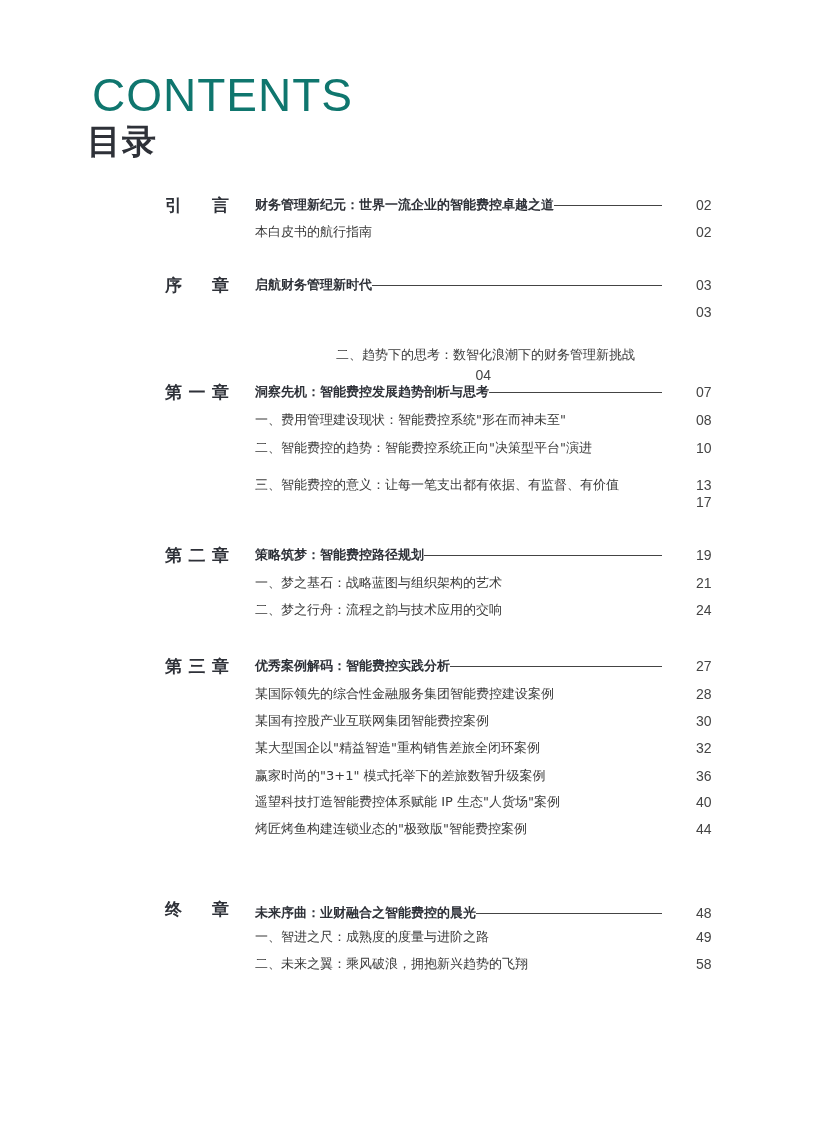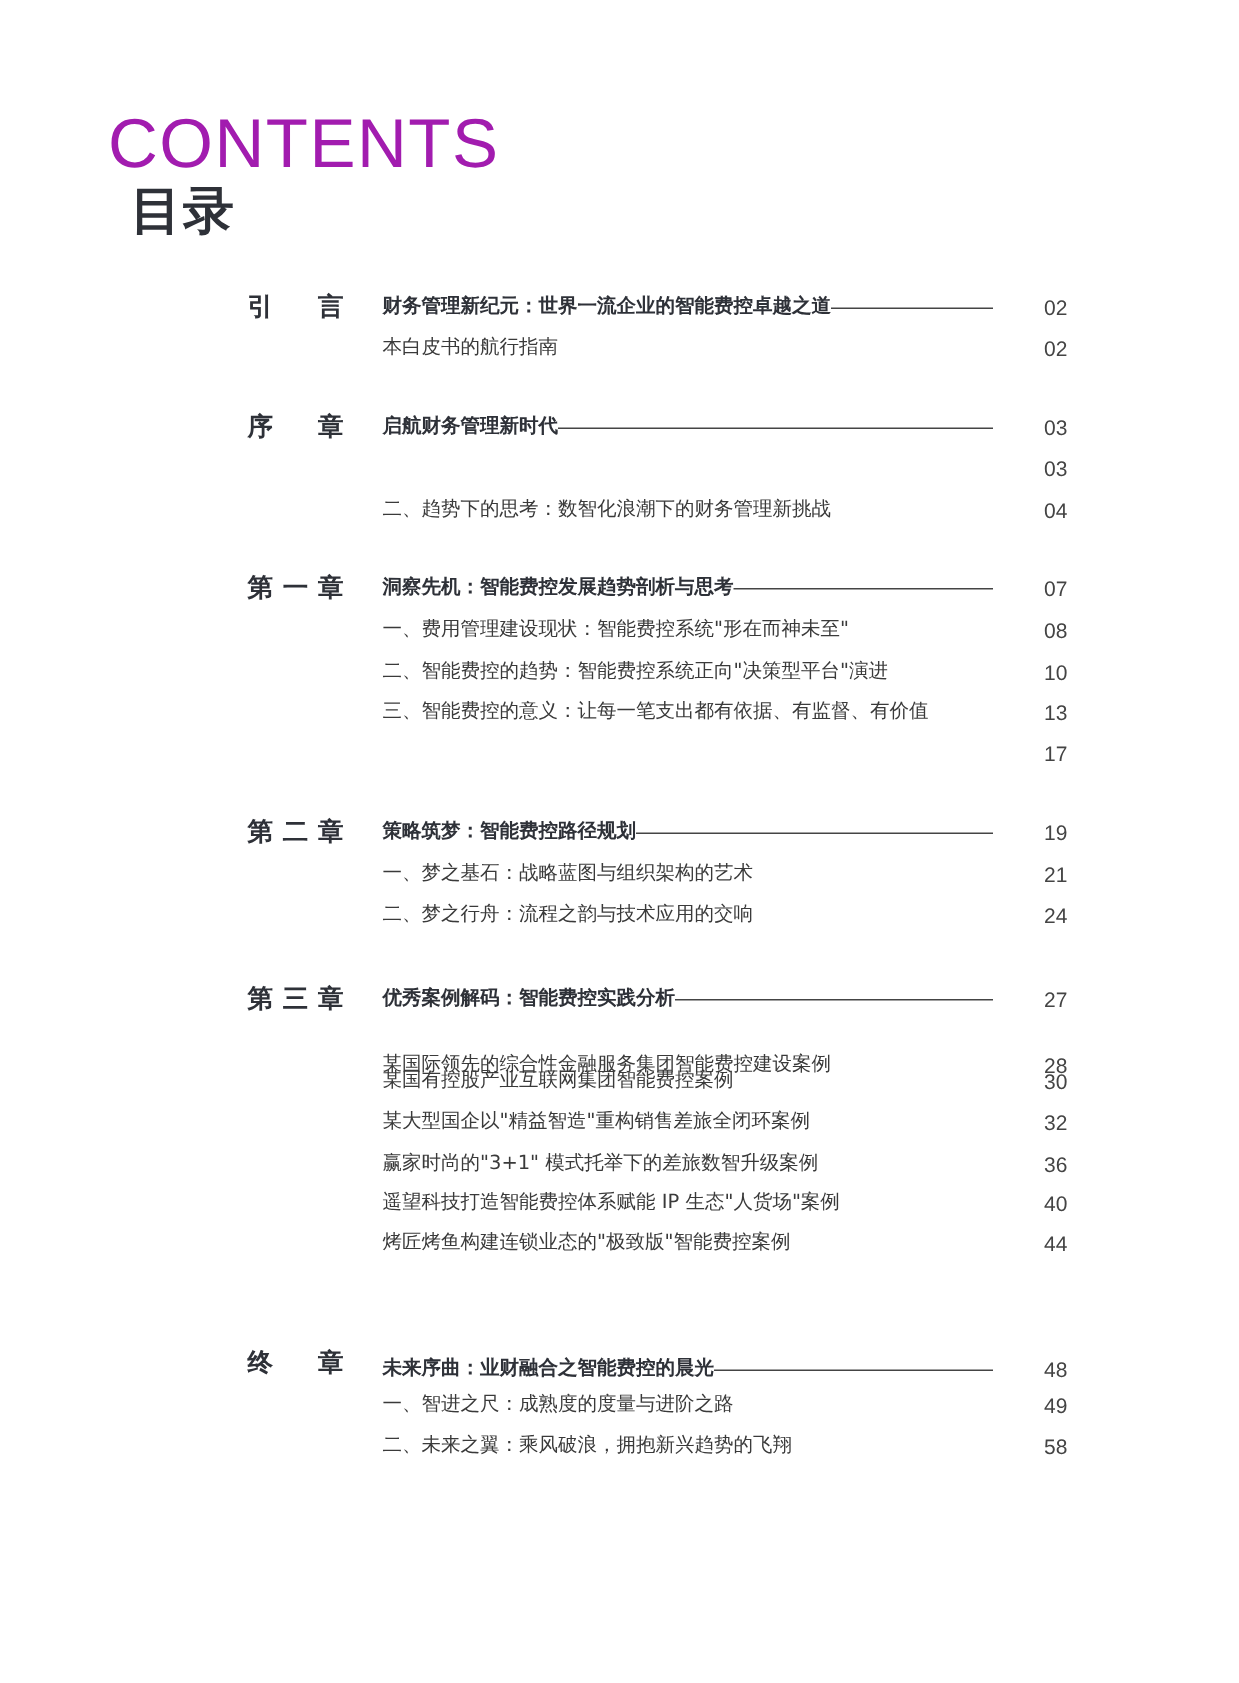--- a/index.html
+++ b/index.html
@@ -9,27 +9,27 @@
       background: #ffffff;
       overflow: hidden;
     }
     body {
       position: relative;
       font-family: "DejaVu Sans", "Liberation Sans", sans-serif;
       color: #333333;
     }
     .title-en {
       position: absolute;
-      left: 72px;
+      left: 92px;
       top: 72px;
       font-family: "Liberation Sans", "DejaVu Sans", sans-serif;
       font-size: 46px;
       font-weight: 300;
       letter-spacing: 1px;
-      color: #a21caf;
+      color: #0f766e;
       line-height: 1;
       -webkit-text-stroke: 0;
     }
     .title-zh {
       position: absolute;
       left: 87px;
       top: 124px;
       font-size: 34px;
       font-weight: bold;
       color: #2e3138;
@@ -124,21 +124,21 @@
     </div>
     <div class="row head" style="top:0;">
       <span class="text">启航财务管理新时代</span>
       <span class="leader"></span>
       <span class="page">03</span>
     </div>
     <div class="row" style="top:27px;">
       <span class="spacer"></span>
       <span class="page">03</span>
     </div>
-    <div class="row" style="top:55px;">
+    <div class="row" style="top:70px;flex-direction:column;">
       <span class="text">二、趋势下的思考：数智化浪潮下的财务管理新挑战</span>
       <span class="spacer"></span>
       <span class="page">04</span>
     </div>
   </div>
 
   <div class="section" style="top:382px;">
     <div class="chapter-label" style="top:0;">
       <span>第</span>
       <span>一</span>
@@ -152,21 +152,21 @@
     <div class="row" style="top:28px;">
       <span class="text">一、费用管理建设现状：智能费控系统"形在而神未至"</span>
       <span class="spacer"></span>
       <span class="page">08</span>
     </div>
     <div class="row" style="top:56px;">
       <span class="text">二、智能费控的趋势：智能费控系统正向"决策型平台"演进</span>
       <span class="spacer"></span>
       <span class="page">10</span>
     </div>
-    <div class="row" style="top:83px;">
+    <div class="row" style="top:93px;">
       <span class="text">三、智能费控的意义：让每一笔支出都有依据、有监督、有价值</span>
       <span class="spacer"></span>
       <span class="page">13</span>
     </div>
     <div class="row" style="top:110px;">
       <span class="spacer"></span>
       <span class="page">17</span>
     </div>
   </div>
 
@@ -197,21 +197,21 @@
     <div class="chapter-label" style="top:0;">
       <span>第</span>
       <span>三</span>
       <span>章</span>
     </div>
     <div class="row head" style="top:0;">
       <span class="text">优秀案例解码：智能费控实践分析</span>
       <span class="leader"></span>
       <span class="page">27</span>
     </div>
-    <div class="row" style="top:44px;gap:36px;">
+    <div class="row" style="top:28px;gap:36px;">
       <span class="text">某国际领先的综合性金融服务集团智能费控建设案例</span>
       <span class="spacer"></span>
       <span class="page">28</span>
     </div>
     <div class="row" style="top:55px;">
       <span class="text">某国有控股产业互联网集团智能费控案例</span>
       <span class="spacer"></span>
       <span class="page">30</span>
     </div>
     <div class="row" style="top:82px;">

